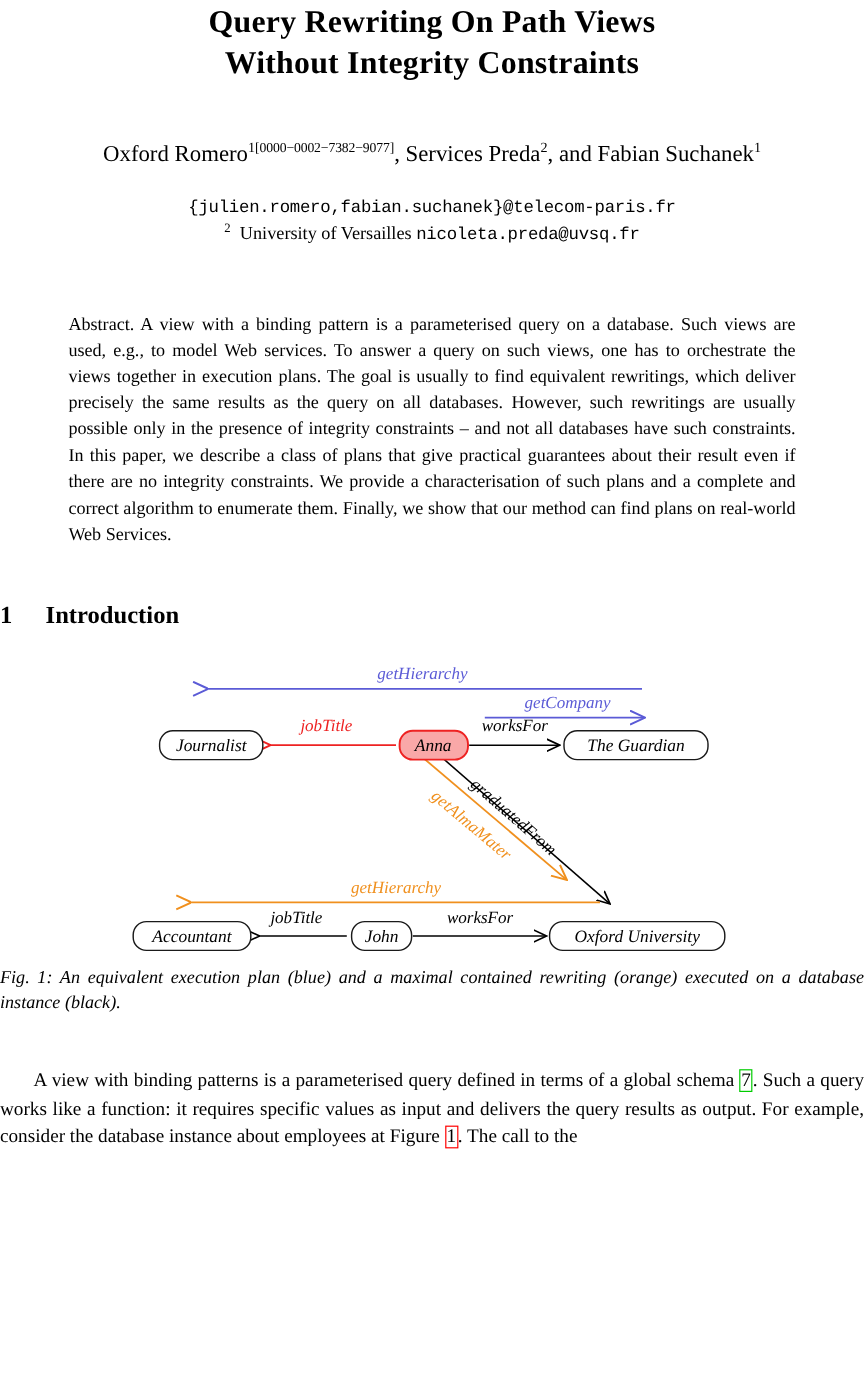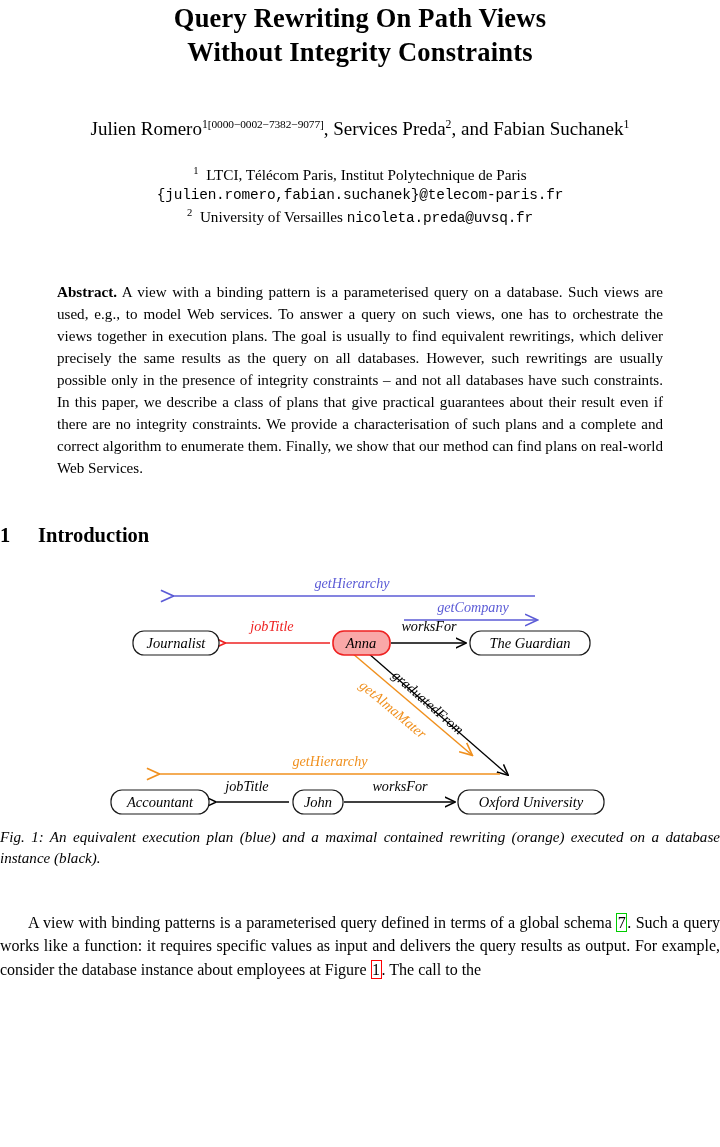--- a/index.html
+++ b/index.html
@@ -76,21 +76,21 @@
 
   
   .abstract {
     margin: 54px 57px 0 57px;
     font-size: 15.1px;
     line-height: 1.455;
     text-align: justify;
     text-justify: inter-word;
     hyphens: manual;
   }
-  .abstract b { font-weight: bold; }
+  .abstract b { font-weight: normal; }
 
   
   .section-head {
     margin: 44px 0 0 0;
     font-size: 20.5px;
     font-weight: bold;
     display: flex;
     align-items: baseline;
   }
   .section-head .num { width: 38px; display: inline-block; }
@@ -150,25 +150,24 @@
 <body>
 
 <div class="page">
 
   <h1 class="title">
     <span class="tline">Query Rewriting On Path Views</span>
     <span class="tline">Without Integrity Constraints</span>
   </h1>
 
   <div class="authors">
-    <span>Julien Romero</span><sup>1</sup><span class="orcid">[0000−0002−7382−9077]</span><span>, </span><span>Services Preda</span><sup>2</sup><span>, and </span><span>Fabian Suchanek</span><sup>1</sup>
+    <span>Oxford Romero</span><sup>1</sup><span class="orcid">[0000−0002−7382−9077]</span><span>, </span><span>Services Preda</span><sup>2</sup><span>, and </span><span>Fabian Suchanek</span><sup>1</sup>
   </div>
 
   <div class="affil">
-    <span class="aline"><sup>1</sup>&nbsp; <span>LTCI, Télécom Paris, Institut Polytechnique de Paris</span></span>
     <span class="aline mono">{julien.romero,fabian.suchanek}@telecom-paris.fr</span>
     <span class="aline"><sup>2</sup>&nbsp; <span>University of Versailles</span> <span class="mono">nicoleta.preda@uvsq.fr</span></span>
   </div>
 
   <div class="abstract">
     <b>Abstract.</b>
     <span>A view with a binding pattern is a parameterised query on a database. Such views are used, e.g., to model Web services. To answer a query on such views, one has to orchestrate the views together in execution plans. The goal is usually to find equivalent rewritings, which deliver precisely the same results as the query on all databases. However, such rewritings are usually possible only in the presence of integrity constraints – and not all databases have such constraints. In this paper, we describe a class of plans that give practical guarantees about their result even if there are no integrity constraints. We provide a characterisation of such plans and a complete and correct algorithm to enumerate them. Finally, we show that our method can find plans on real-world Web Services.</span>
   </div>
 
   <div class="section-head">

